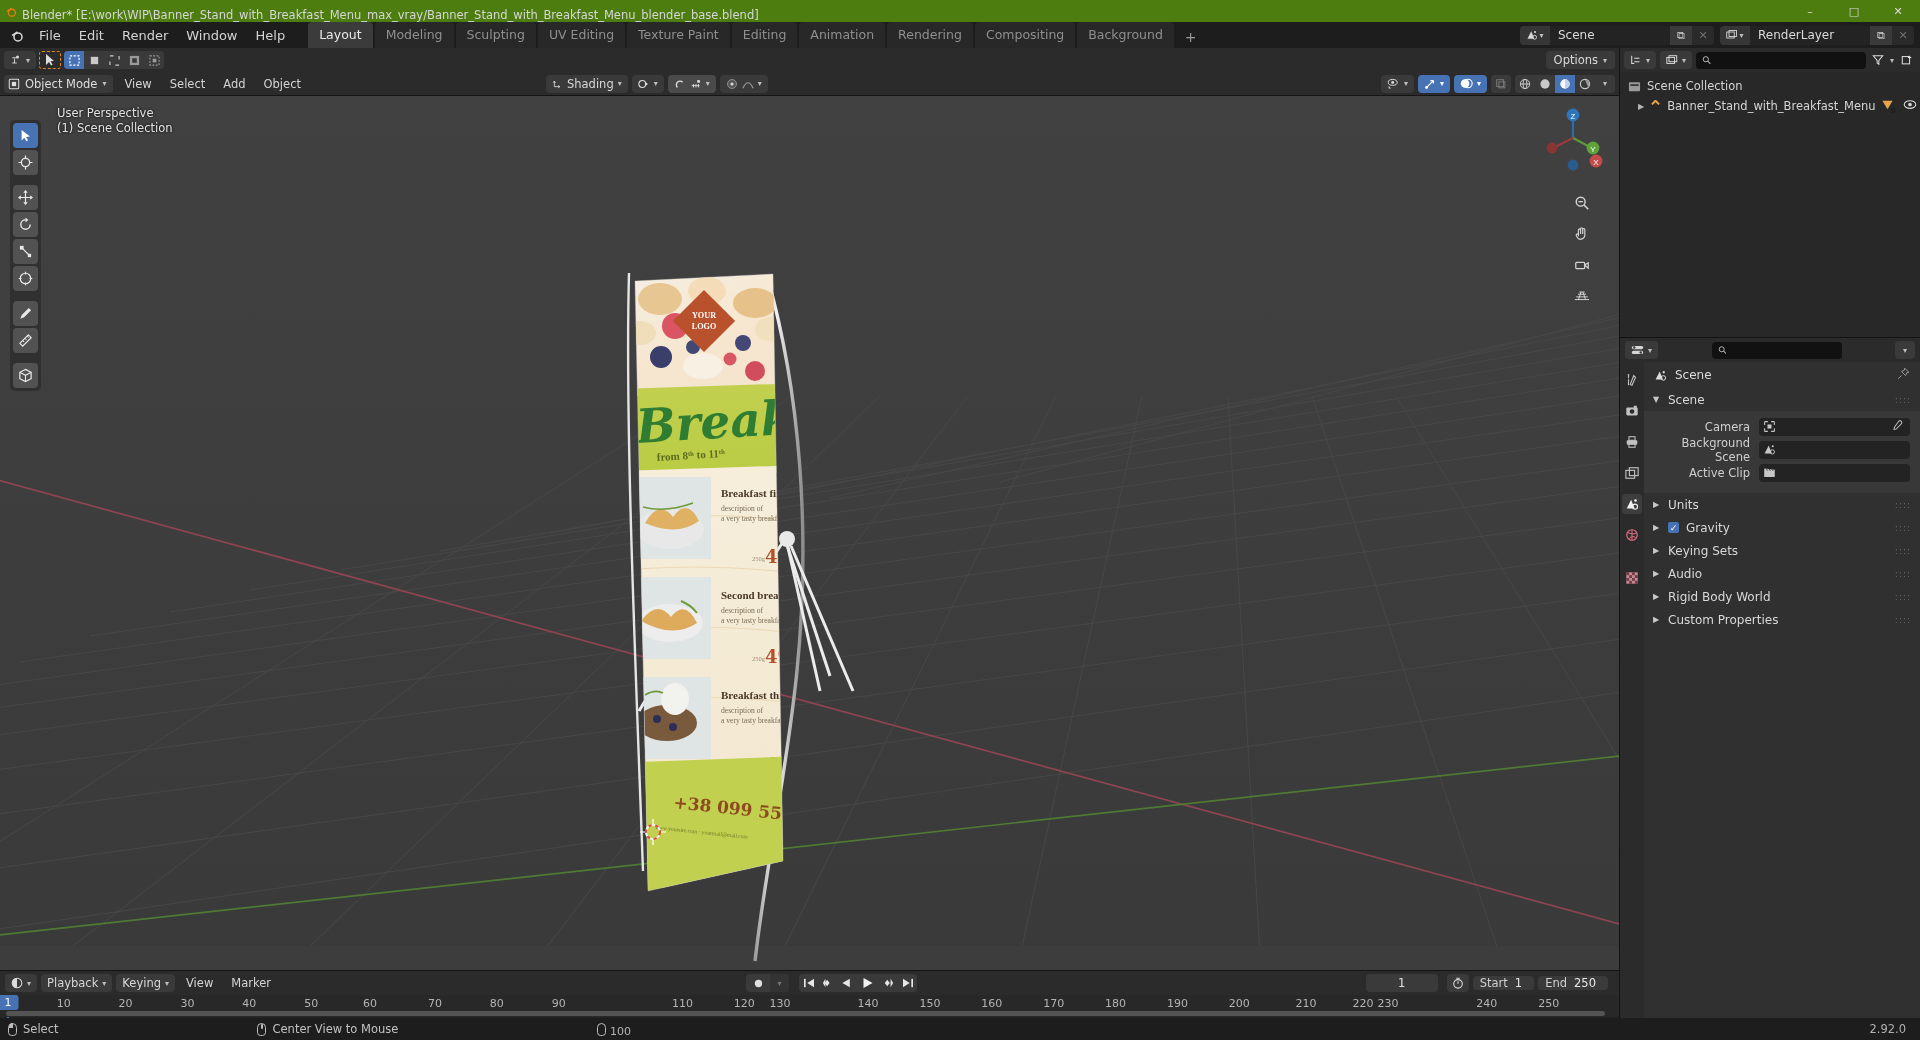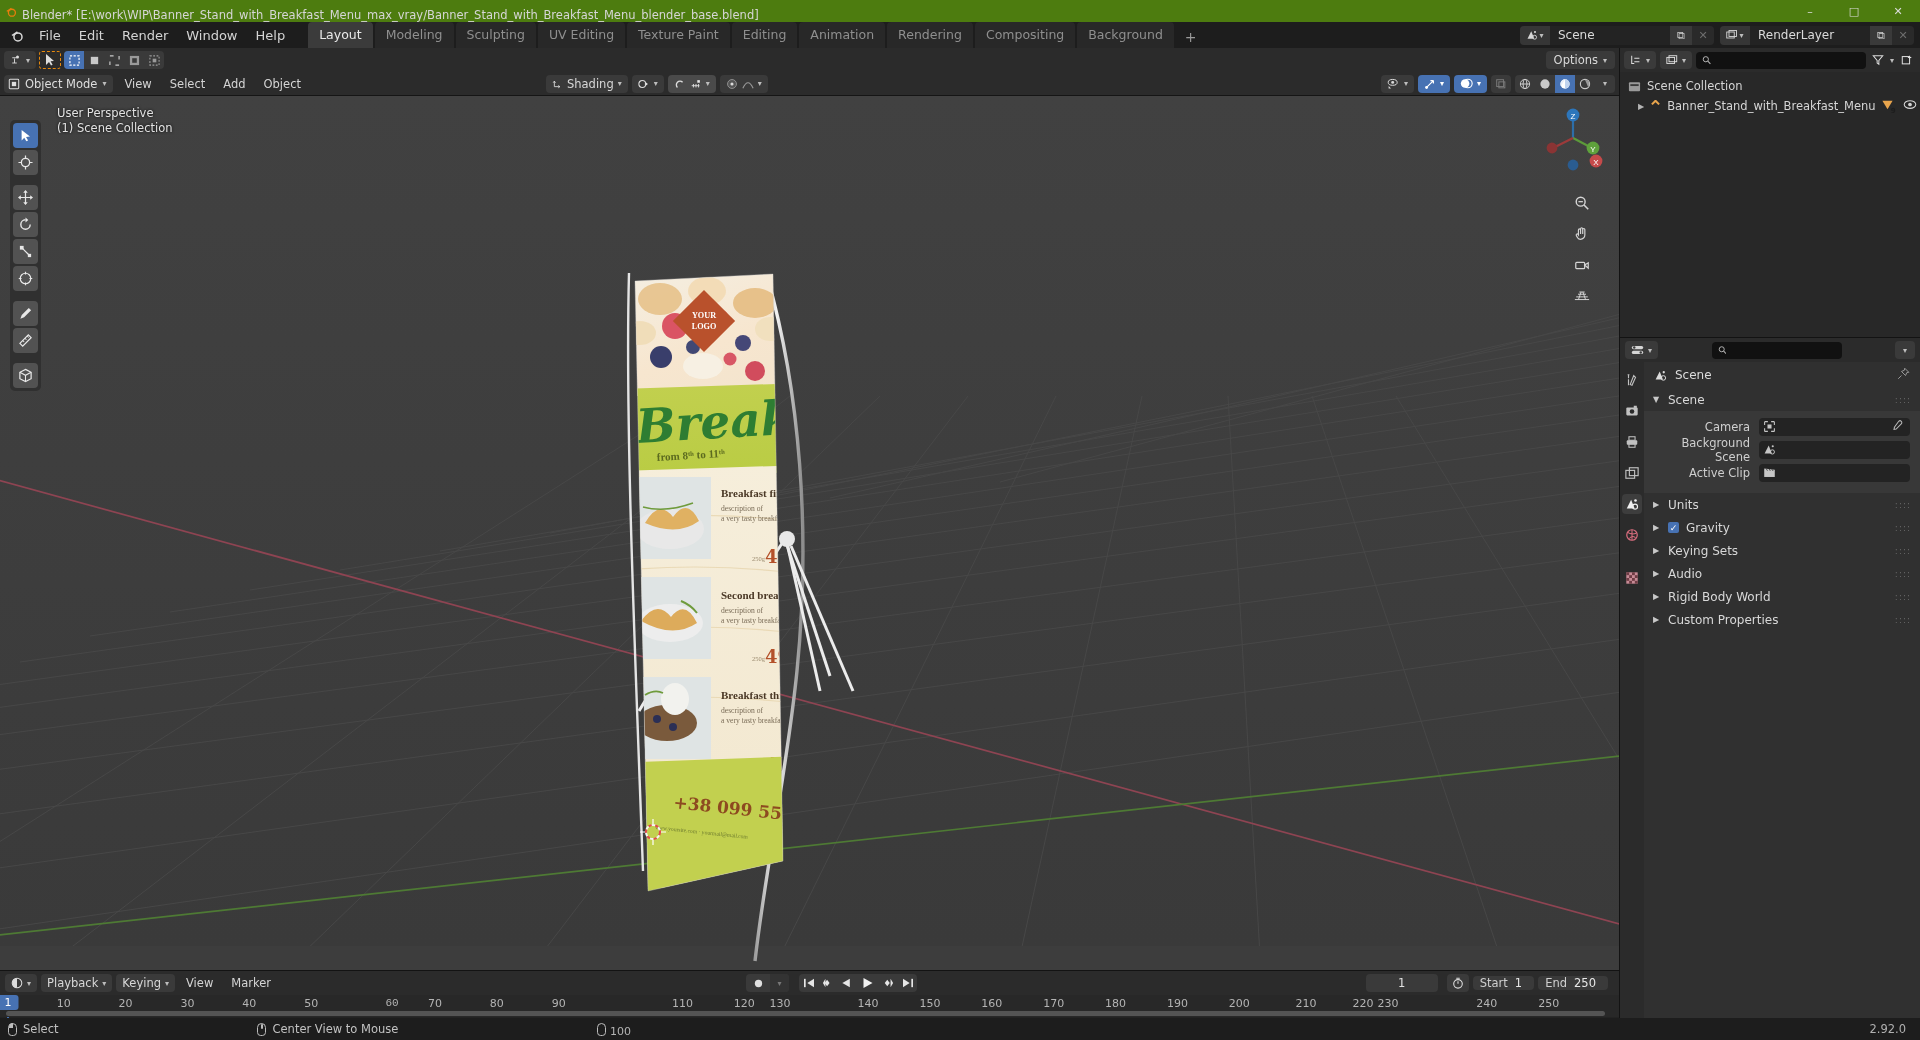--- a/index.html
+++ b/index.html
@@ -790,21 +790,21 @@
             <span class="se-val">250</span>
           </div>
         </div>
 
         <div class="tl-ruler" id="tlruler">
             <div class="tick" style="left: 63.6875px;">10</div>
             <div class="tick" style="left: 125.562px;">20</div>
             <div class="tick" style="left: 187.438px;">30</div>
             <div class="tick" style="left: 249.312px;">40</div>
             <div class="tick" style="left: 311.188px;">50</div>
-            <div class="tick" style="left: 392px; font-family: Liberation Mono, monospace;">60</div>
+            <div class="tick" style="left: 370px;">60</div>
             <div class="tick" style="left: 434.938px;">70</div>
             <div class="tick" style="left: 496.812px;">80</div>
             <div class="tick" style="left: 558.688px;">90</div>
             <div class="tick" style="left: 620.562px; margin-top: 28px;">100</div>
             <div class="tick" style="left: 682.438px;">110</div>
             <div class="tick" style="left: 744.312px;">120</div>
             <div class="tick" style="left: 780px;">130</div>
             <div class="tick" style="left: 868.062px;">140</div>
             <div class="tick" style="left: 929.938px;">150</div>
             <div class="tick" style="left: 991.812px;">160</div>

